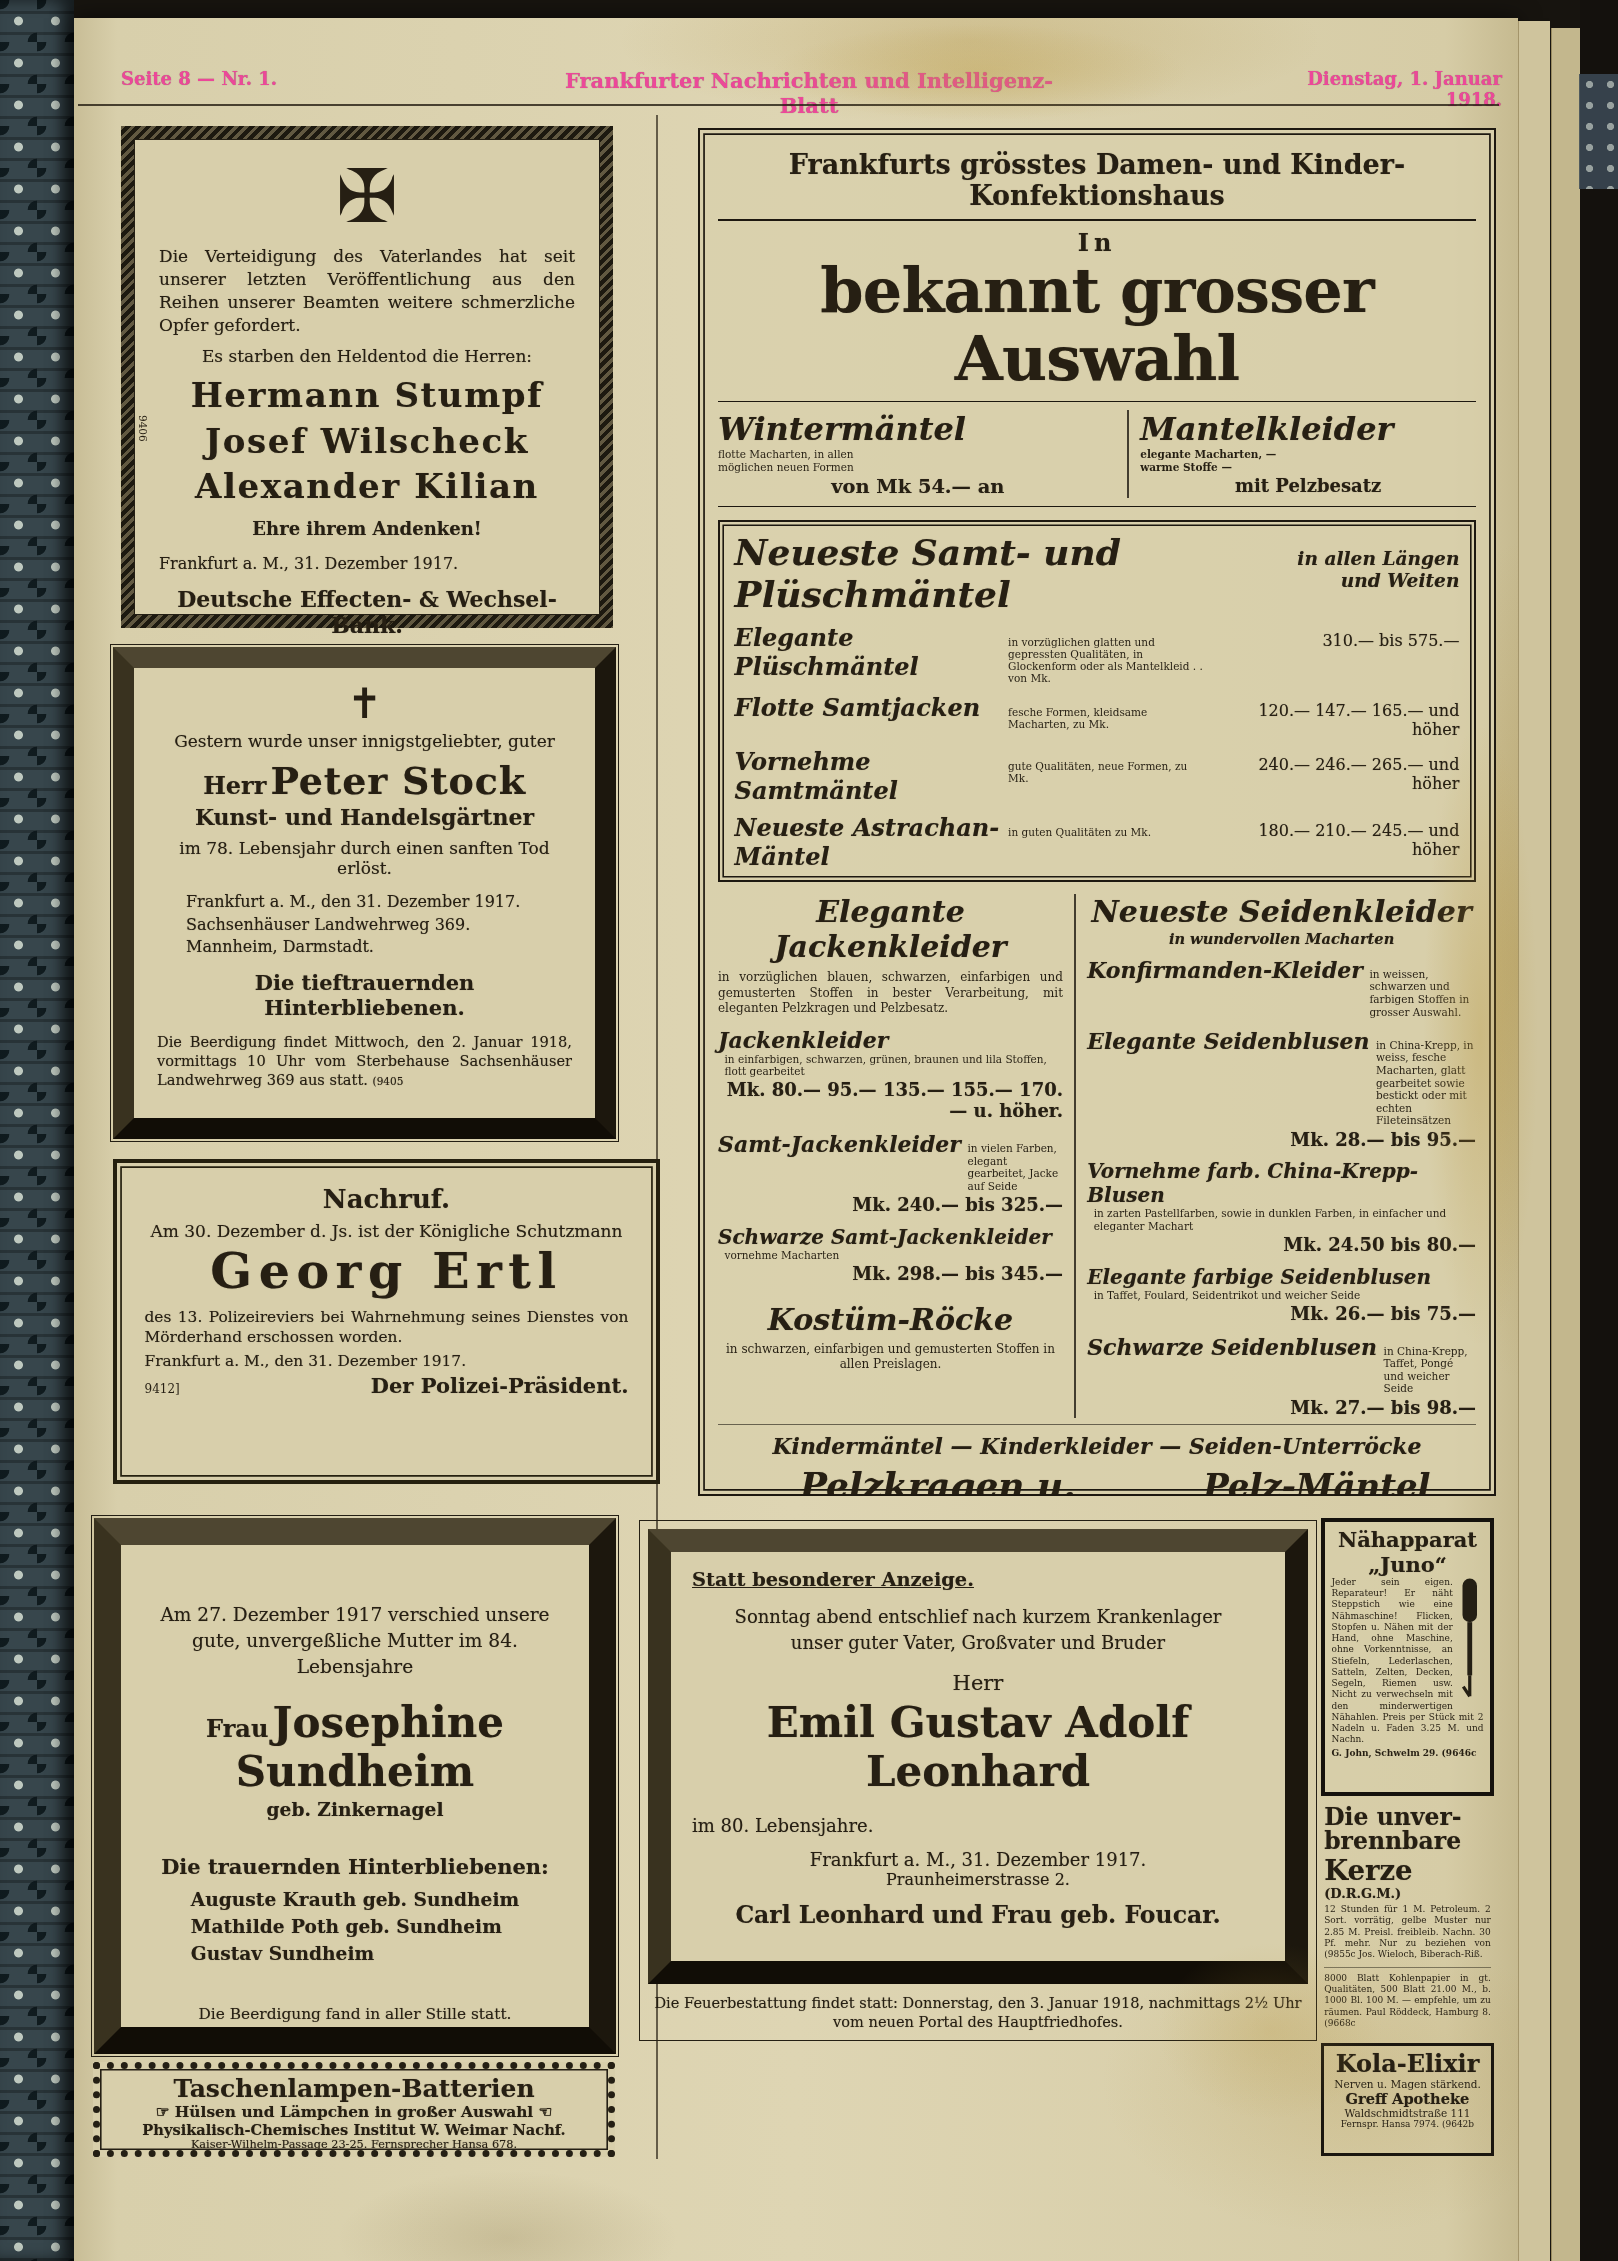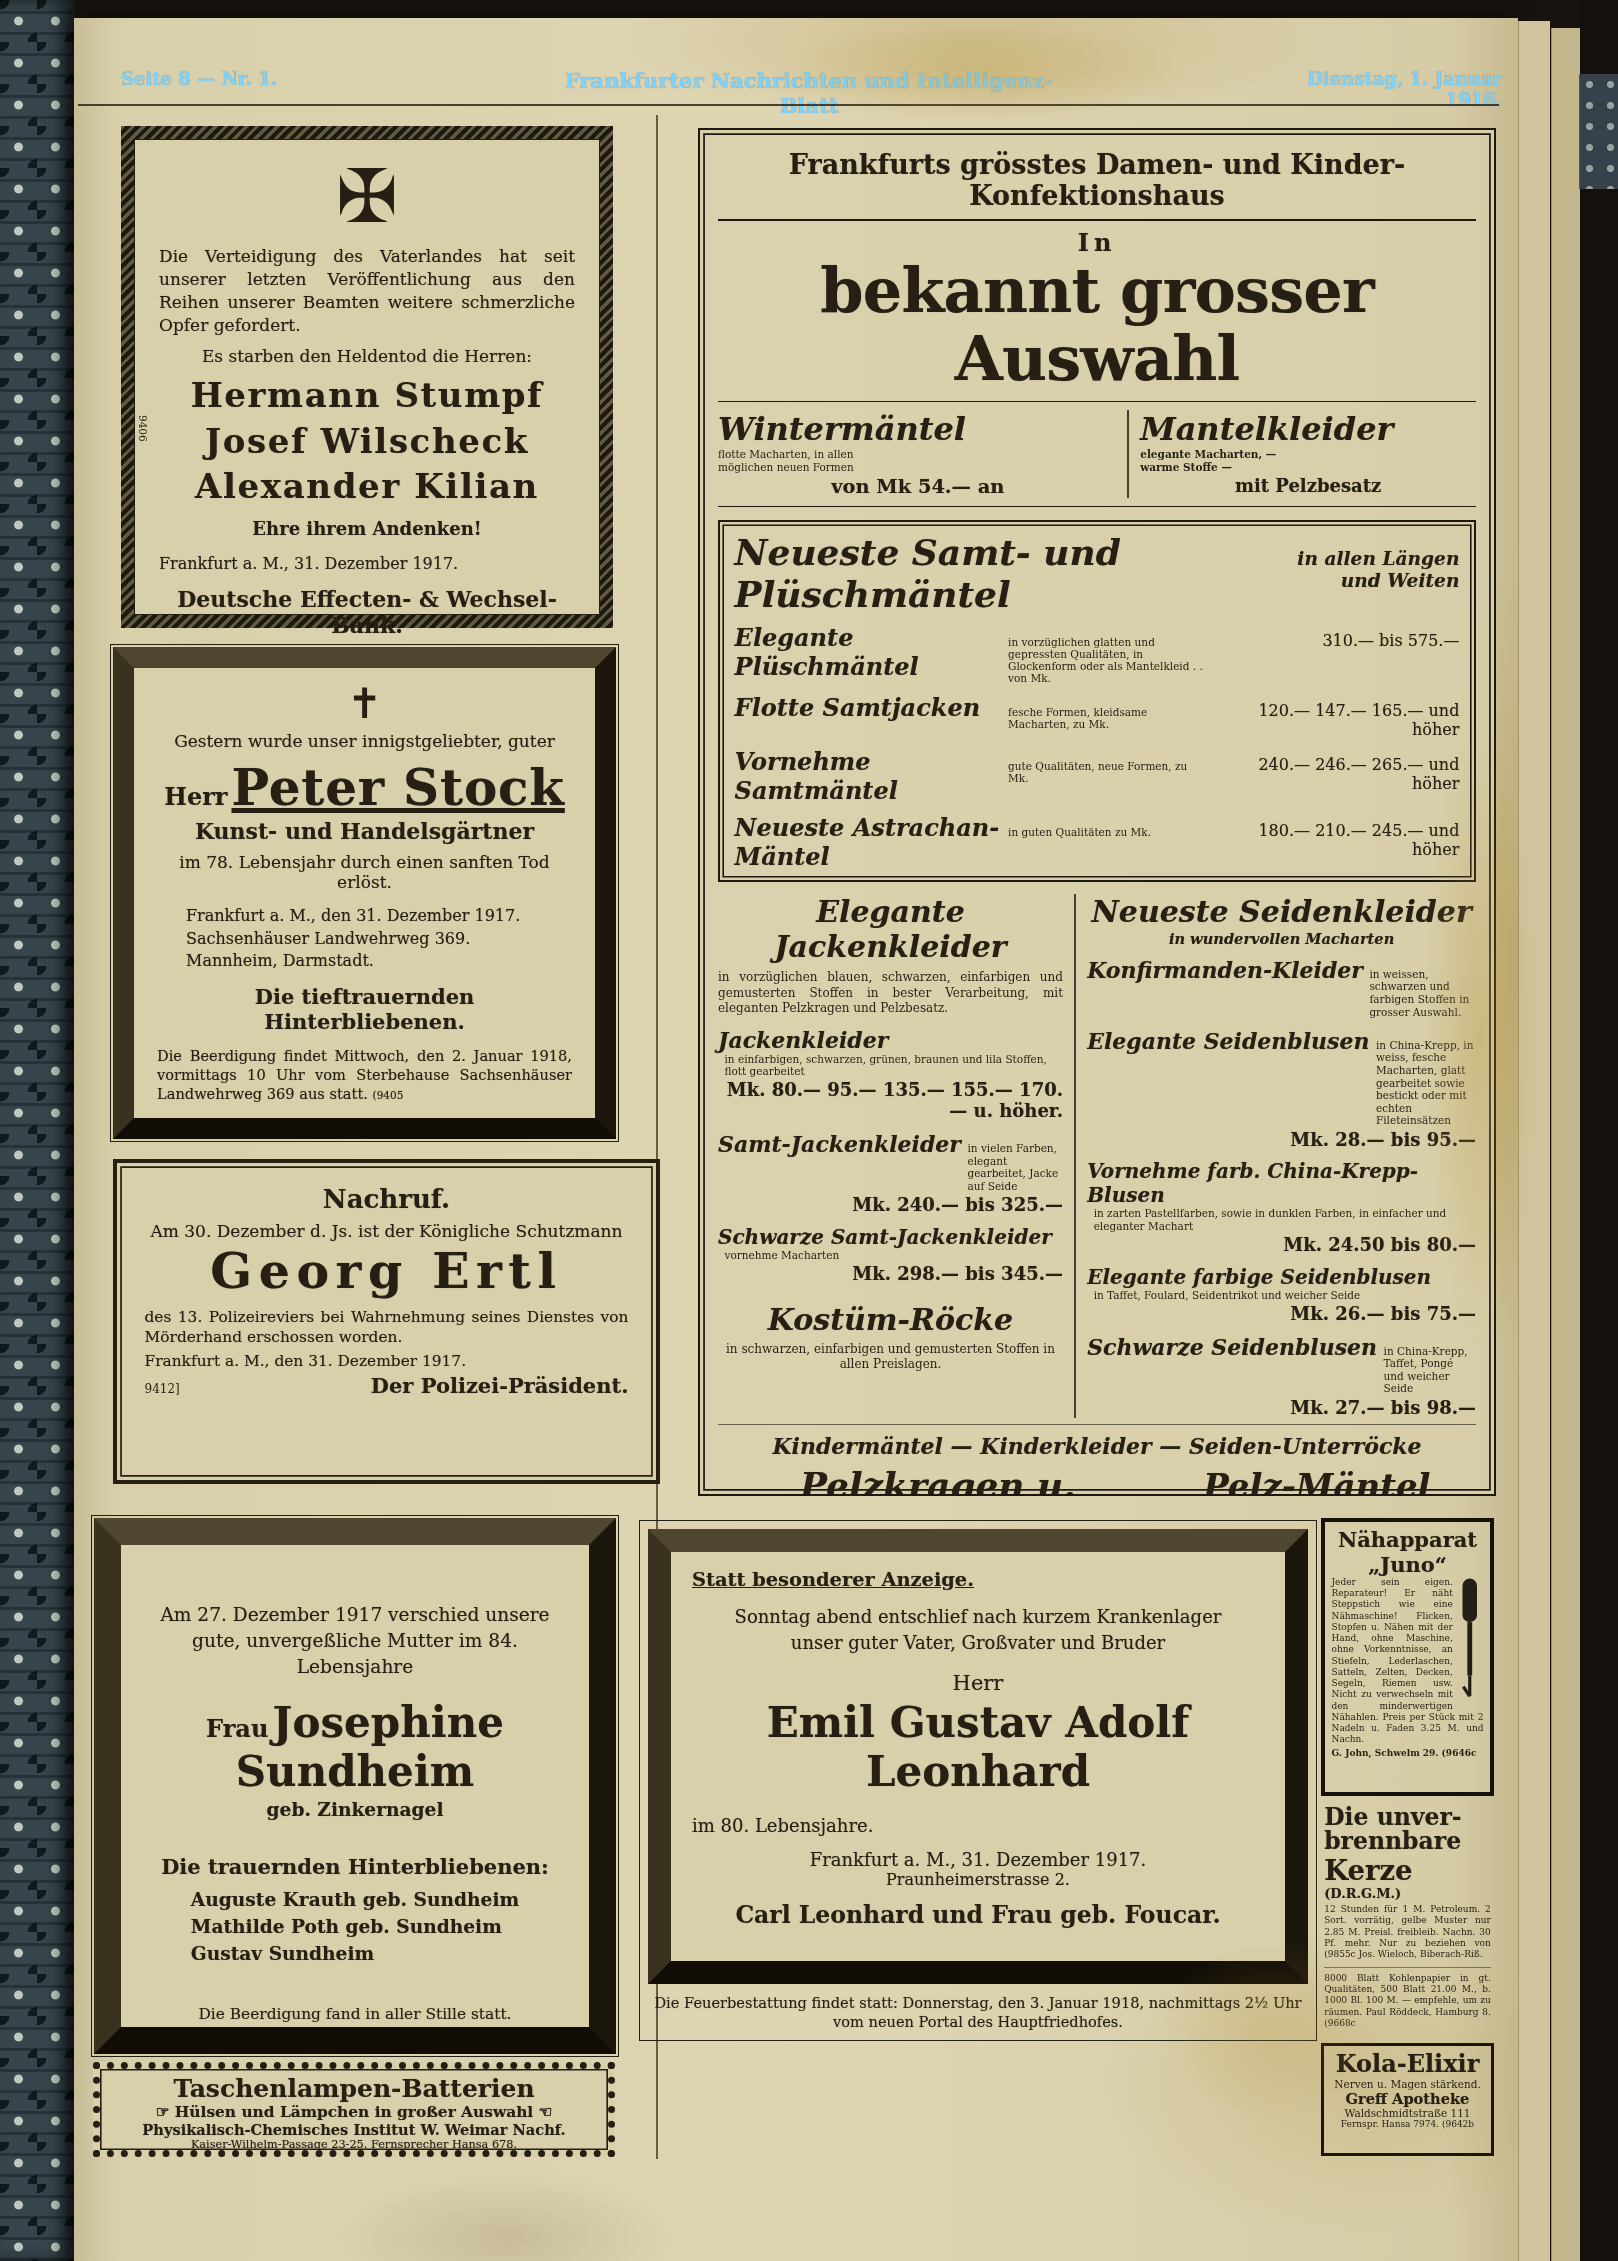--- a/index.html
+++ b/index.html
@@ -48,21 +48,21 @@
   .r { text-align:right; }
   .script { font-style:italic; font-weight:bold; font-family:"DejaVu Serif", serif; }
   .ink { text-shadow:0 0 0.8px rgba(36,26,14,.45); }
   .tiny { font-size:10.5px; line-height:1.25; }
 
   
   .hline { position:absolute; height:1.6px; background:rgba(35,28,16,.8); }
   .vline { position:absolute; width:1.6px; background:rgba(35,28,16,.65); }
 
   
-  .masthead { position:absolute; top:68px; font-weight:bold; color:#7dd3fc; }
+  .masthead { position:absolute; top:68px; font-weight:bold; color:#ec4899; }
 
   
   .frame-ornate {
     position:absolute; padding:13px; background:#2c2719;
     background-image:repeating-linear-gradient(135deg, rgba(142,130,98,.55) 0 3.2px, rgba(10,8,4,.45) 3.2px 7.3px);
   }
   .frame-ornate > .inner {
     width:100%; height:100%; background:#d8cfab; border:1.6px solid #241f14;
     padding:19.4px 24px; position:relative;
   }
@@ -134,21 +134,21 @@
       <div class="c b ink" style="font-size:22px; margin-top:13px;">Deutsche Effecten- &amp; Wechsel-Bank.</div>
       <div style="position:absolute; left:1.6px; top:58%; writing-mode:vertical-rl; font-size:10.5px;">9406</div>
     </div>
   </div>
 
   <div class="frame-bevel" style="left:113px; top:647px; width:503px; height:492px; border-width:21px; padding:14.6px 23px;">
     <div class="c" style="font-size:42px; line-height:1;">✝</div>
     <div class="c ink" style="font-size:17px; margin-top:6.5px;">Gestern wurde unser innigstgeliebter, guter</div>
     <div class="c ink" style="margin-top:6.5px;">
       <span class="b" style="font-size:24px;">Herr</span>
-      <span class="b" style="font-size:50px; letter-spacing:0.8px;text-decoration:underline;">Peter Stock</span>
+      <span class="b" style="font-size:38px; letter-spacing:0.8px;">Peter Stock</span>
     </div>
     <div class="c b ink" style="font-size:22px; margin-top:1.6px;">Kunst- und Handelsgärtner</div>
     <div class="c ink" style="font-size:17px; margin-top:8px;">im 78. Lebensjahr durch einen sanften Tod erlöst.</div>
     <div class="ink" style="font-size:16px; margin-top:13px; margin-left:29px; line-height:1.4;">
       <div>Frankfurt a. M., den 31. Dezember 1917.</div>
       <div>Sachsenhäuser Landwehrweg 369.</div>
       <div>Mannheim, Darmstadt.</div>
     </div>
     <div class="c b ink" style="font-size:21px; margin-top:11.3px;">Die tieftrauernden Hinterbliebenen.</div>
     <div class="j ink" style="font-size:14.6px; line-height:1.3; margin-top:13px;">

